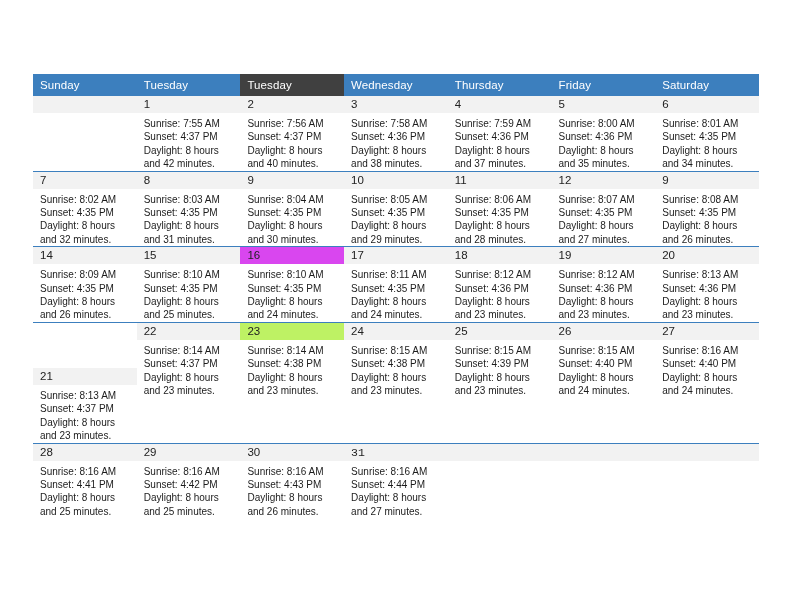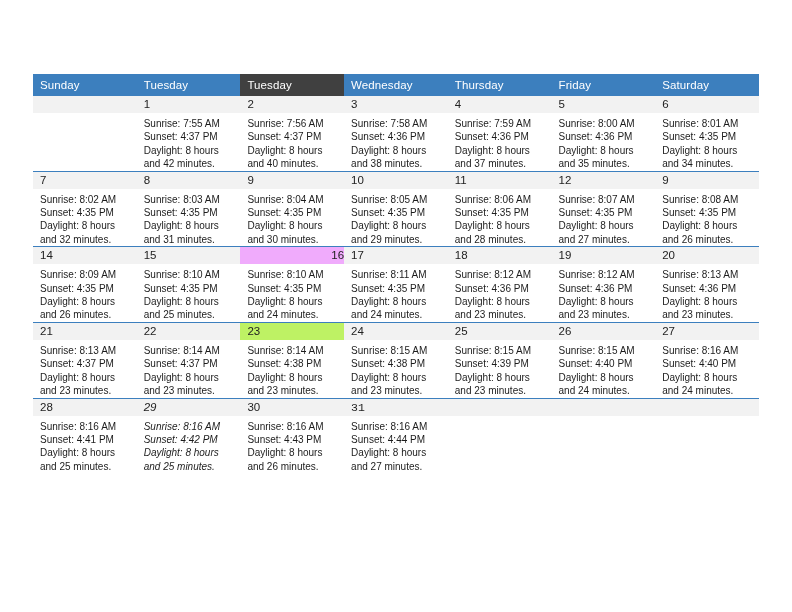--- a/index.html
+++ b/index.html
@@ -294,21 +294,21 @@
           <td class="day" style="border-top-color: rgb(60, 127, 190);">
             <div class="daynum-band" style="background: rgb(242, 242, 242);">15</div>
             <div class="details">
               <div>Sunrise: 8:10 AM</div>
               <div>Sunset: 4:35 PM</div>
               <div>Daylight: 8 hours</div>
               <div>and 25 minutes.</div>
             </div>
           </td>
           <td class="day" style="border-top-color: rgb(60, 127, 190);">
-            <div class="daynum-band" style="background: #f0abfc; text-align: right;">16</div>
+            <div class="daynum-band" style="background: #d946ef;">16</div>
             <div class="details">
               <div>Sunrise: 8:10 AM</div>
               <div>Sunset: 4:35 PM</div>
               <div>Daylight: 8 hours</div>
               <div>and 24 minutes.</div>
             </div>
           </td>
           <td class="day" style="border-top-color: rgb(60, 127, 190);">
             <div class="daynum-band" style="background: rgb(242, 242, 242);">17</div>
             <div class="details">
@@ -341,21 +341,21 @@
             <div class="details">
               <div>Sunrise: 8:13 AM</div>
               <div>Sunset: 4:36 PM</div>
               <div>Daylight: 8 hours</div>
               <div>and 23 minutes.</div>
             </div>
           </td>
         </tr>
         <tr class="week">
           <td class="day" style="border-top-color: rgb(60, 127, 190);">
-            <div class="daynum-band" style="background: rgb(242, 242, 242);">21</div>
+            <div class="daynum-band" style="background: rgb(242, 242, 242); margin-top: 45px;">21</div>
             <div class="details">
               <div>Sunrise: 8:13 AM</div>
               <div>Sunset: 4:37 PM</div>
               <div>Daylight: 8 hours</div>
               <div>and 23 minutes.</div>
             </div>
           </td>
           <td class="day" style="border-top-color: rgb(60, 127, 190);">
             <div class="daynum-band" style="background: rgb(242, 242, 242);">22</div>
             <div class="details">
@@ -414,21 +414,21 @@
         <tr class="week">
           <td class="day" style="border-top-color: rgb(60, 127, 190);">
             <div class="daynum-band" style="background: rgb(242, 242, 242);">28</div>
             <div class="details">
               <div>Sunrise: 8:16 AM</div>
               <div>Sunset: 4:41 PM</div>
               <div>Daylight: 8 hours</div>
               <div>and 25 minutes.</div>
             </div>
           </td>
-          <td class="day" style="border-top-color: rgb(60, 127, 190); font-style: italic;">
+          <td class="day" style="border-top-color: rgb(60, 127, 190);">
             <div class="daynum-band" style="background: rgb(242, 242, 242);">29</div>
             <div class="details">
               <div>Sunrise: 8:16 AM</div>
               <div>Sunset: 4:42 PM</div>
               <div>Daylight: 8 hours</div>
               <div>and 25 minutes.</div>
             </div>
           </td>
           <td class="day" style="border-top-color: rgb(60, 127, 190);">
             <div class="daynum-band" style="background: rgb(242, 242, 242);">30</div>

